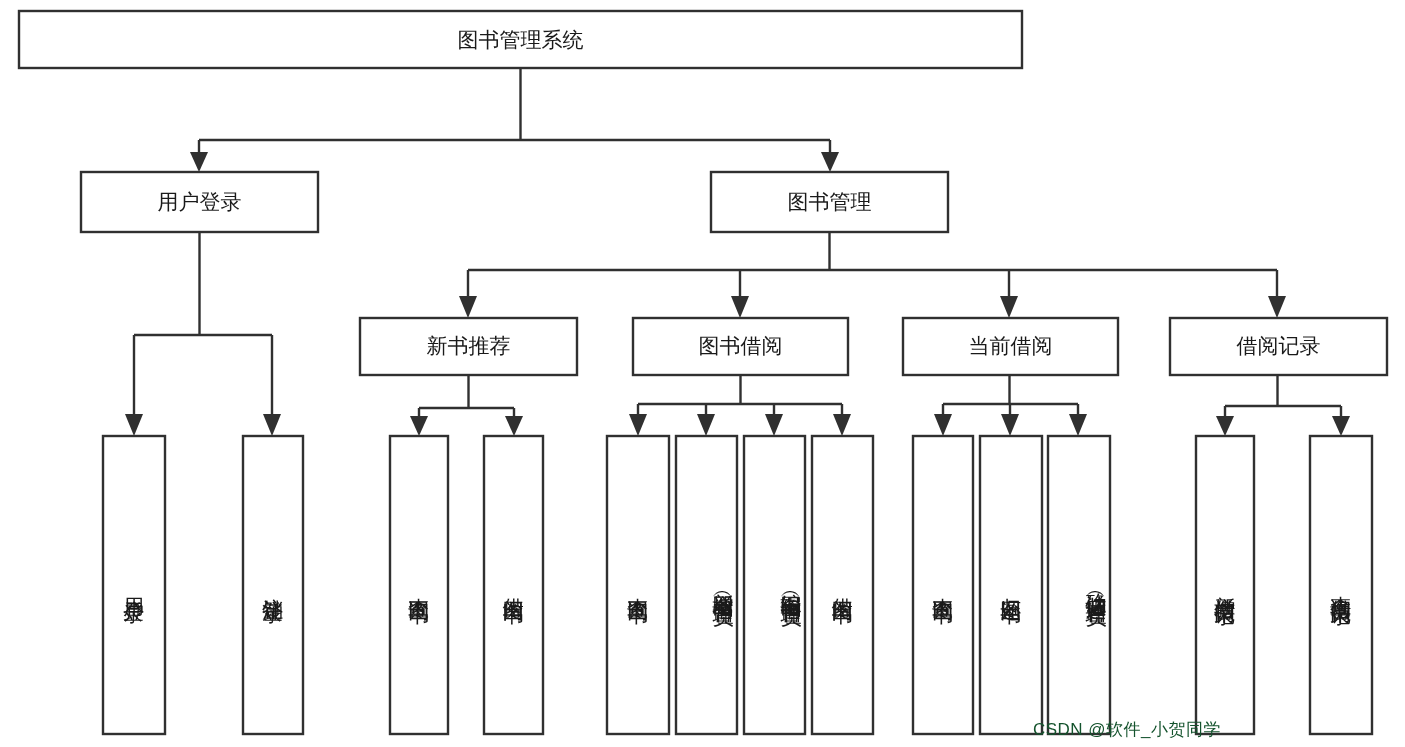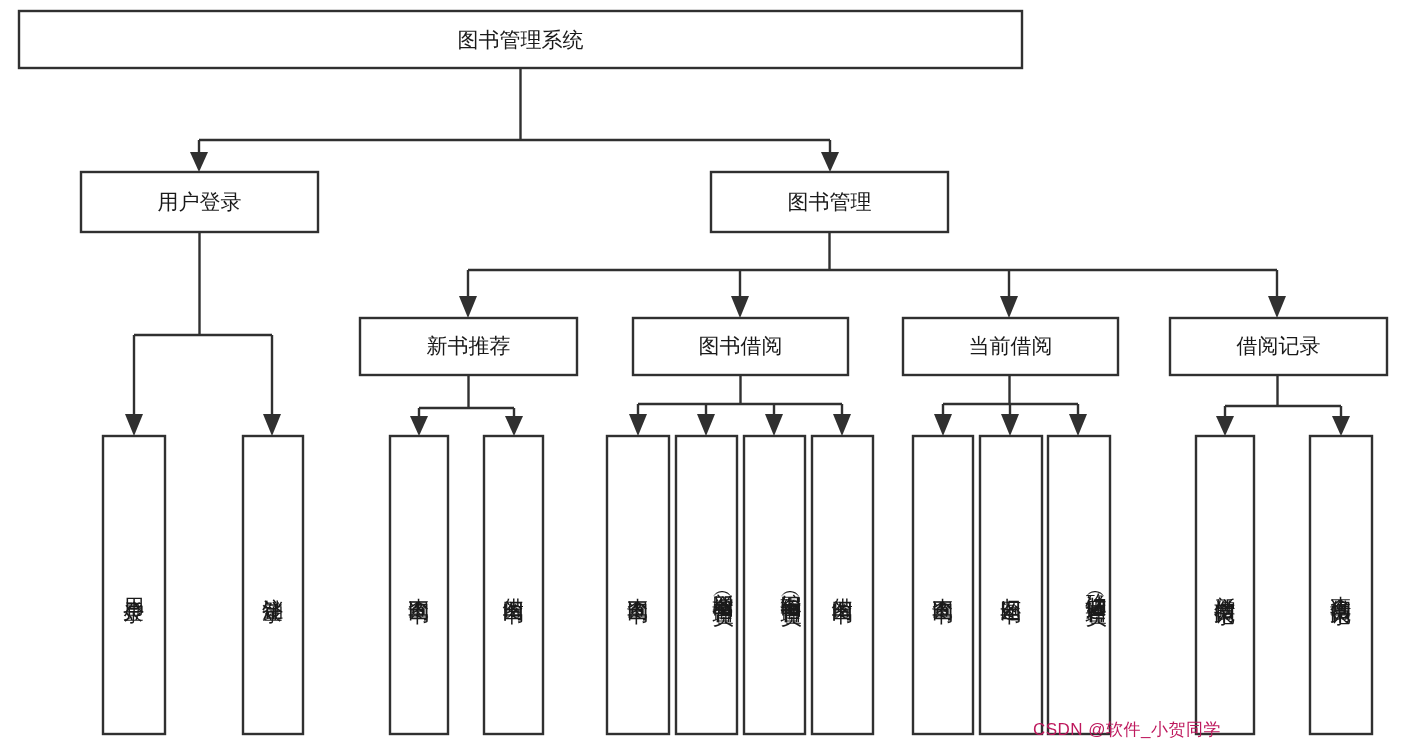--- a/index.html
+++ b/index.html
@@ -62,21 +62,21 @@
     justify-content: center;
     white-space: nowrap;
     pointer-events: none;
   }
   .watermark {
     position: absolute;
     right: 8px;
     bottom: 6px;
     font-family: "Liberation Sans", "DejaVu Sans", sans-serif;
     font-size: 17px;
-    color: #be185d;
+    color: #14532d;
     letter-spacing: 0.5px;
     user-select: none;
   }
 </style>
 </head>
 <body>
 
 <div id="diagram-root">
 
   <svg class="flow" viewBox="0 0 1405 747">

